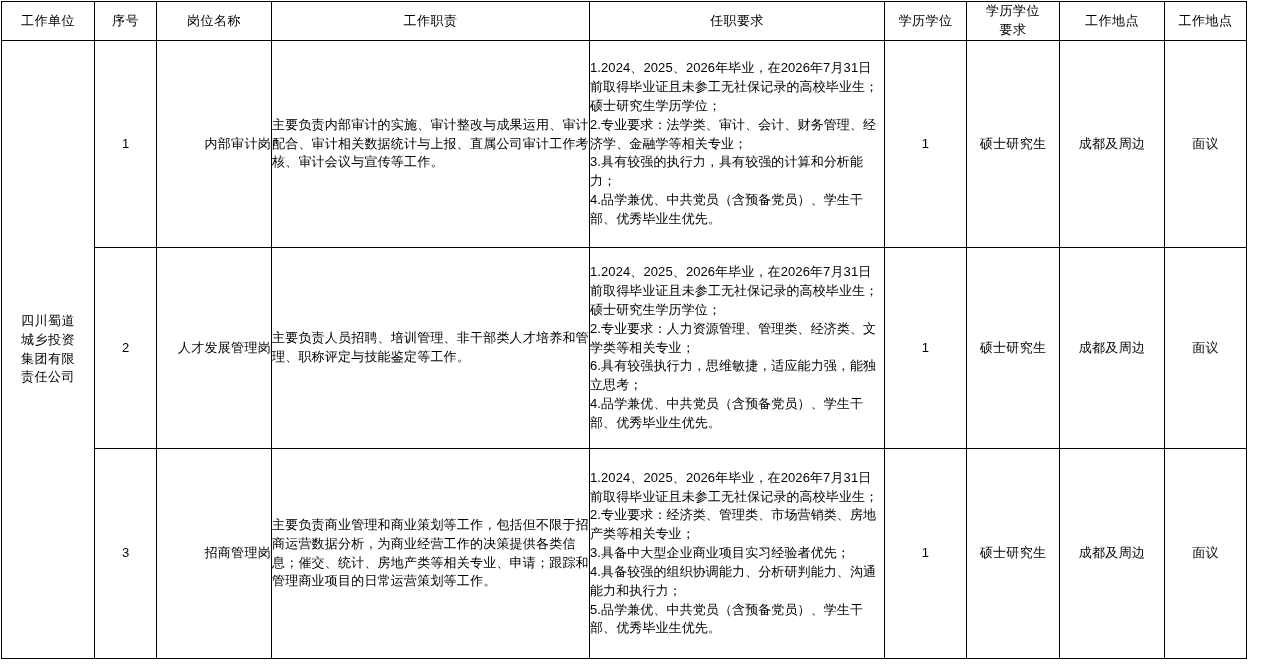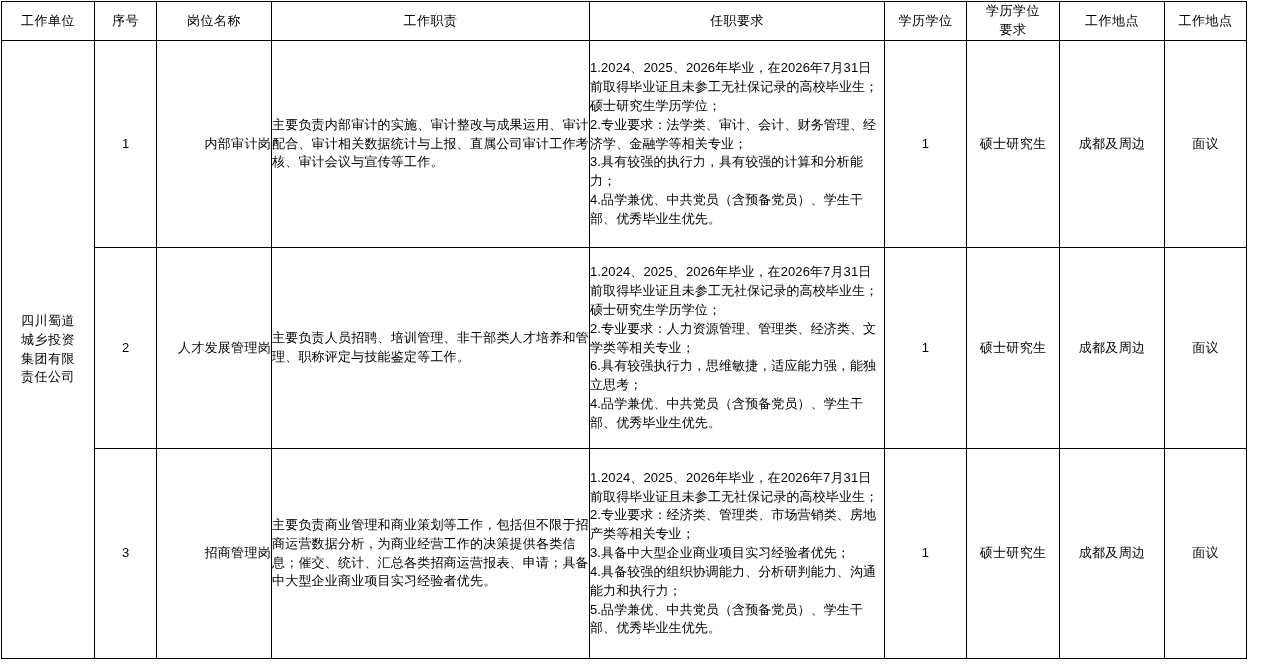--- a/index.html
+++ b/index.html
@@ -170,21 +170,21 @@
         </td>
         <td class="cell-num">1</td>
         <td class="cell-edu">硕士研究生</td>
         <td class="cell-loc">成都及周边</td>
         <td class="cell-pay">面议</td>
       </tr>
       <tr class="row-3">
         <td class="cell-index">3</td>
         <td class="cell-post">招商管理岗</td>
         <td class="cell-duty">
-          <span class="duty-text">主要负责商业管理和商业策划等工作，包括但不限于招商运营数据分析，为商业经营工作的决策提供各类信息；催交、统计、汇总各类招商运营报表、申请；具备中大型企业商业项目实习经验者优先。</span>
+          <span class="duty-text">主要负责商业管理和商业策划等工作，包括但不限于招商运营数据分析，为商业经营工作的决策提供各类信息；催交、统计、房地产类等相关专业、申请；跟踪和管理商业项目的日常运营策划等工作。</span>
         </td>
         <td class="cell-req req-top">
           <span class="req-line">1.2024、2025、2026年毕业，在2026年7月31日前取得毕业证且未参工无社保记录的高校毕业生；</span>
           <span class="req-line">2.专业要求：经济类、管理类、市场营销类、房地产类等相关专业；</span>
           <span class="req-line">3.具备中大型企业商业项目实习经验者优先；</span>
           <span class="req-line">4.具备较强的组织协调能力、分析研判能力、沟通能力和执行力；</span>
           <span class="req-line">5.品学兼优、中共党员（含预备党员）、学生干部、优秀毕业生优先。</span>
         </td>
         <td class="cell-num">1</td>
         <td class="cell-edu">硕士研究生</td>

